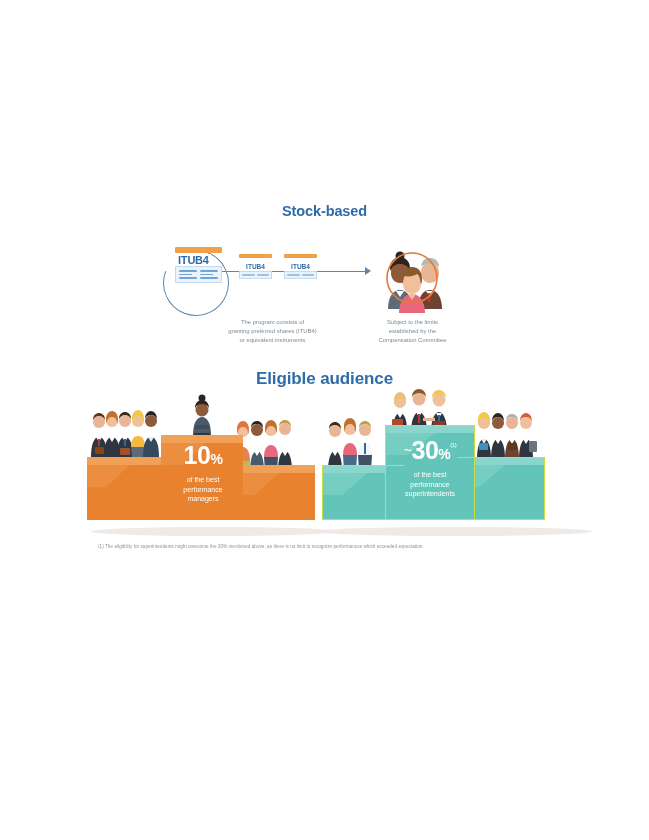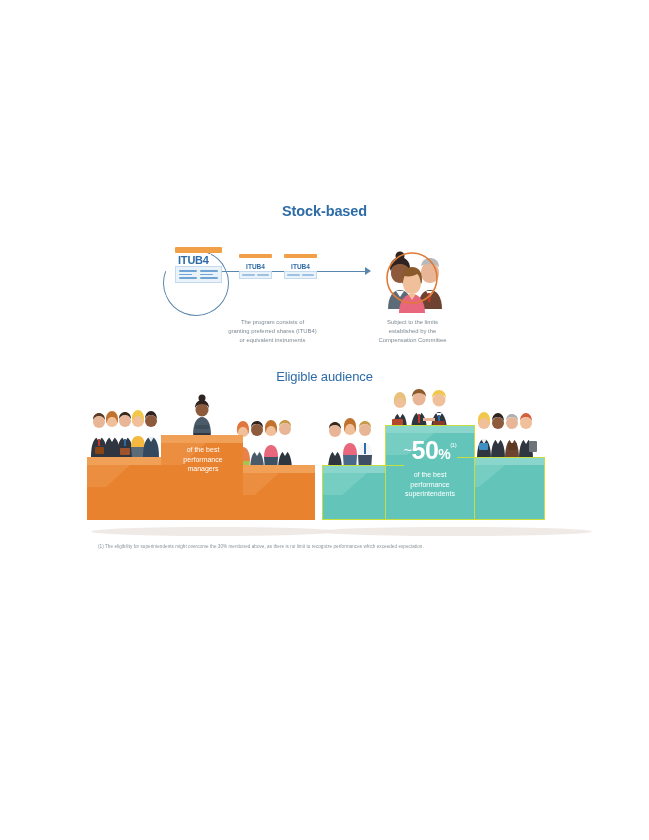--- a/index.html
+++ b/index.html
@@ -179,22 +179,22 @@
   .caption.left { left: 190px; width: 165px; }
   .caption.right { left: 330px; width: 165px; }
 
   
   .sec2-title {
     position: absolute;
     left: 0; top: 369px;
     width: 649px;
     text-align: center;
     color: #2E6CA8;
-    font-size: 13px;
-    font-weight: normal;
+    font-size: 17px;
+    font-weight: bold;
     letter-spacing: -0.1px;
   }
 
   .podiums {
     position: absolute;
     left: 85px; top: 385px;
     width: 490px;
     height: 155px;
   }
   .shadow {
@@ -527,20 +527,21 @@
         <div class="sheen"></div>
       </div>
       <div class="tier o-mid">
         <div class="top"></div>
         <div class="front"></div>
         <div class="sheen"></div>
       </div>
     </div>
 
     <div class="pct pct-orange">
+      <div class="num"><span>10</span><span class="sign">%</span></div>
       <div class="desc">
         <span>of the best</span>
         <span>performance</span>
         <span>managers</span>
       </div>
     </div>
 
     <div class="pod">
       <div class="tier t-left">
         <div class="top"></div>
@@ -556,21 +557,21 @@
         <div class="top"></div>
         <div class="front"></div>
         <div class="sheen"></div>
       </div>
       <div class="t-outline" style="left:237px; top:80px; width:82px; height:55px; border-right:none;"></div>
       <div class="t-outline" style="left:372px; top:72px; width:88px; height:63px; border-left:none;"></div>
       <div class="t-outline" style="left:300px; top:40px; width:90px; height:95px;"></div>
     </div>
 
     <div class="pct pct-teal">
-      <div class="num"><span class="tilde">~</span><span>50</span><span class="sign">%</span><span class="sup">(1)</span></div>
+      <div class="num"><span class="tilde">~</span><span>30</span><span class="sign">%</span><span class="sup">(1)</span></div>
       <div class="desc">
         <span>of the best</span>
         <span>performance</span>
         <span>superintendents</span>
       </div>
     </div>
   </div>
 
   <div class="footnote">(1) The eligibility for superintendents might overcome the 30% mentioned above,  as there is no limit to recognize performances which exceeded expectation.</div>
 

